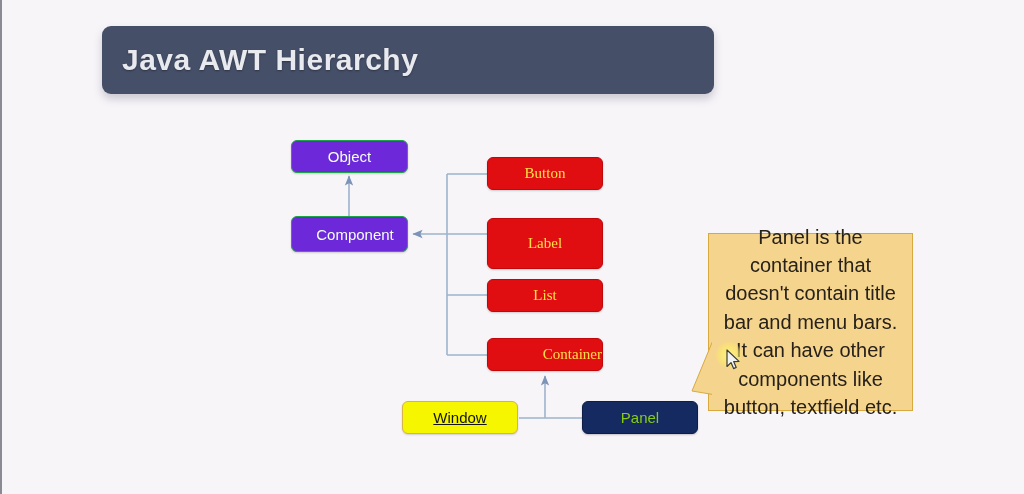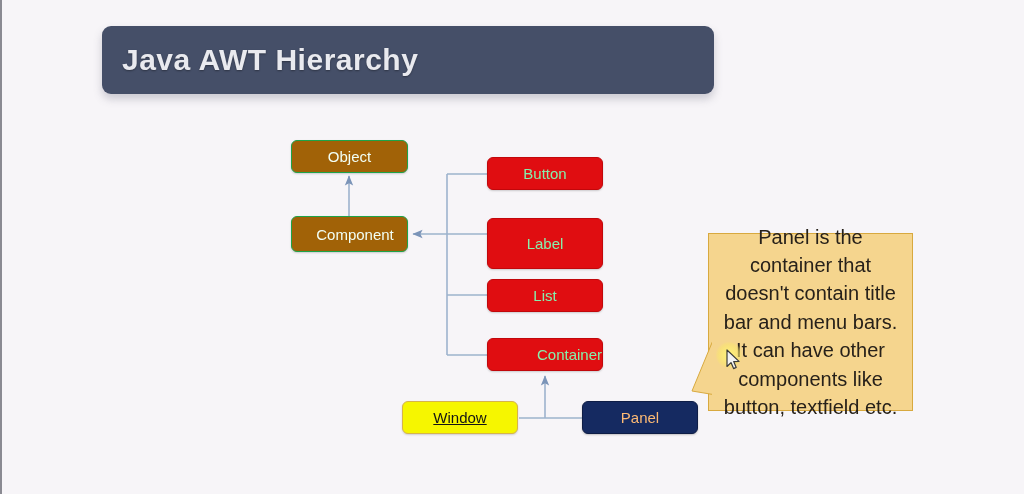--- a/index.html
+++ b/index.html
@@ -49,40 +49,41 @@
     align-items: center;
     justify-content: center;
     box-sizing: border-box;
     border-radius: 6px;
     font-size: 15px;
     font-weight: normal;
     white-space: nowrap;
     z-index: 4;
   }
   .node-green {
-    background: #a16207;
+    background: #6d28d9;
     color: #f2fff5;
     border: 1px solid #1ea348;
     box-shadow: 0 1px 2px rgba(0,0,0,0.18);
   }
   .node-red {
     background: #e00d11;
-    color: #86efac;
+    color: #fde047;
     border: 1px solid #c2070b;
     box-shadow: 0 1px 2px rgba(0,0,0,0.18);
+    font-family: Liberation Serif, serif;
   }
   .node-yellow {
     background: #f6f600;
     color: #141414;
     border: 1.5px solid #d6b44a;
     box-shadow: 0 1px 2px rgba(0,0,0,0.16);
   }
   .node-navy {
     background: #152a61;
-    color: #fdba74;
+    color: #84cc16;
     border: 1px solid #0e1d46;
     box-shadow: 0 1px 2px rgba(0,0,0,0.22);
   }
 
   #n-object    { left: 289px; top: 140px; width: 117px; height: 33px; }
   #n-component { left: 289px; top: 216px; width: 117px; height: 36px; padding-left: 11px; }
   #n-button    { left: 485px; top: 157px; width: 116px; height: 33px; }
   #n-label     { left: 485px; top: 218px; width: 116px; height: 51px; }
   #n-list      { left: 485px; top: 279px; width: 116px; height: 33px; justify-content: center; }
   #n-container { left: 485px; top: 338px; width: 116px; height: 33px; justify-content: flex-end; }

